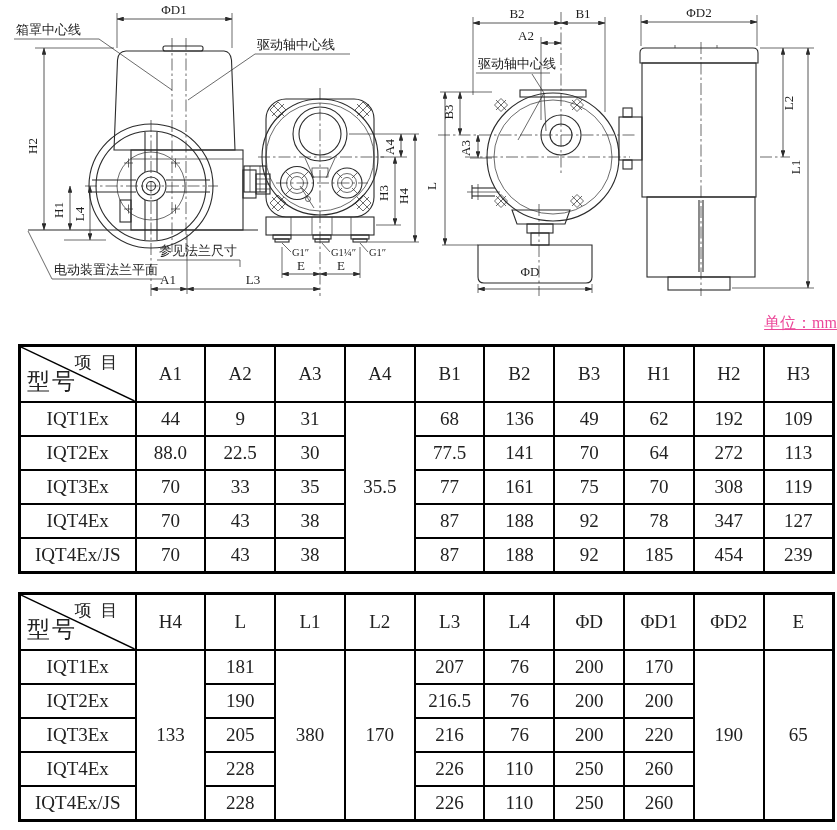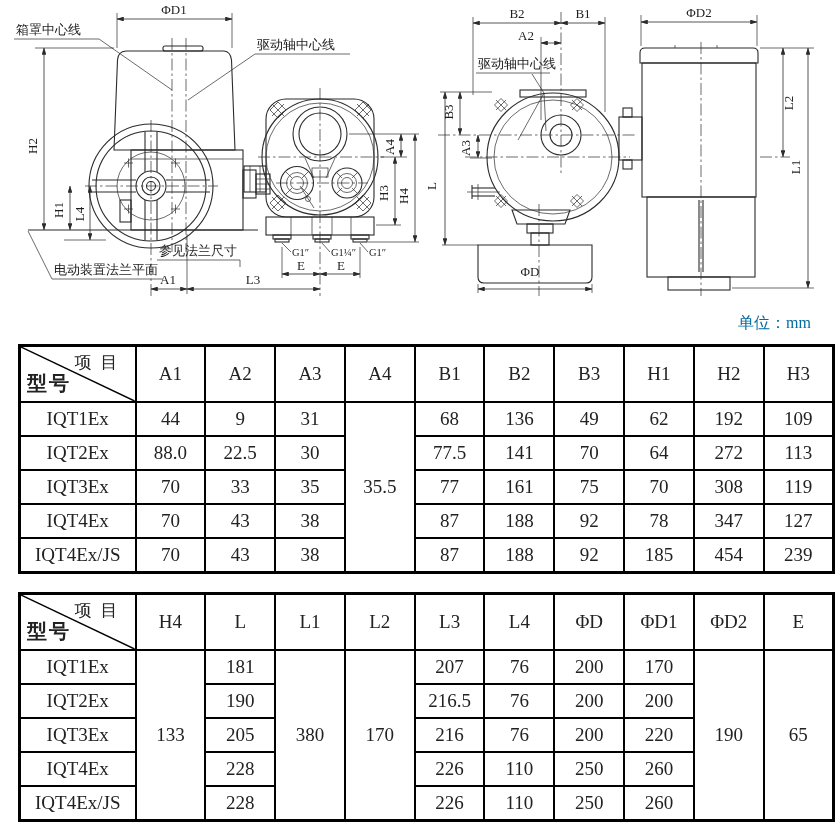--- a/index.html
+++ b/index.html
@@ -2,39 +2,39 @@
 <html><head>
 <meta charset="utf-8">
 <style>
   html,body{margin:0;padding:0;background:#ffffff;}
   body{width:837px;height:830px;overflow:hidden;
        font-family:"Liberation Serif","DejaVu Serif",serif;color:#1d1d1d;}
 
   .drawings{display:flex;height:310px;}
   .drawings svg{display:block;}
 
-  .unit-note{height:26px;line-height:26px;text-align:right;padding-right:26px;
-              font-size:16px;color:#0369a1;}
+  .unit-note{height:26px;line-height:26px;text-align:right;
+              font-size:16px;color:#ec4899;text-decoration:underline;}
 
   
   table.dims{border-collapse:collapse;table-layout:fixed;
              width:817px;margin:8px 2px 0 18px;border:3px solid #000;}
   table.dims td, table.dims th{border:2px solid #000;text-align:center;vertical-align:middle;
              font-size:19px;font-weight:normal;color:#222;padding:0;overflow:hidden;}
   table.dims thead th{height:54px;}
   table.dims tbody th, table.dims tbody td{height:32px;}
   table.dims col.model{width:116px;}
   #table2{margin-top:18px;}
 
   
   th.corner{position:relative;padding:0;}
   th.corner .diag{position:absolute;left:0;top:0;width:100%;height:100%;}
   th.corner .c-top{position:absolute;top:4px;right:8px;font-size:17px;letter-spacing:9px;
                    padding-right:0;text-align:right;}
-  th.corner .c-bot{position:absolute;bottom:4px;left:6px;font-size:20px;letter-spacing:2px;font-weight:bold;}
+  th.corner .c-bot{position:absolute;bottom:4px;left:6px;font-size:23px;letter-spacing:2px;}
 
   
   .o{fill:none;stroke:#2b2b2b;stroke-width:1.1;}
   .t{fill:none;stroke:#2b2b2b;stroke-width:0.7;}
   .d{fill:none;stroke:#2b2b2b;stroke-width:0.8;marker-start:url(#ar);marker-end:url(#ar);}
   .d2{fill:none;stroke:#2b2b2b;stroke-width:0.8;marker-start:url(#ar2);marker-end:url(#ar2);}
   .c{fill:none;stroke:#2b2b2b;stroke-width:0.7;stroke-dasharray:12 3 2.5 3;}
   text.lbl{font:13px "Liberation Serif","DejaVu Serif",serif;fill:#1d1d1d;}
   text.sm{font:10.5px "Liberation Serif","DejaVu Serif",serif;fill:#1d1d1d;}
   text.cjk{font:13px "DejaVu Sans",sans-serif;fill:#1d1d1d;}

